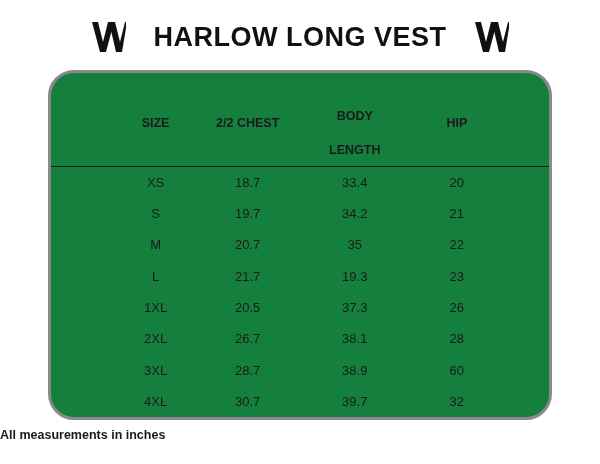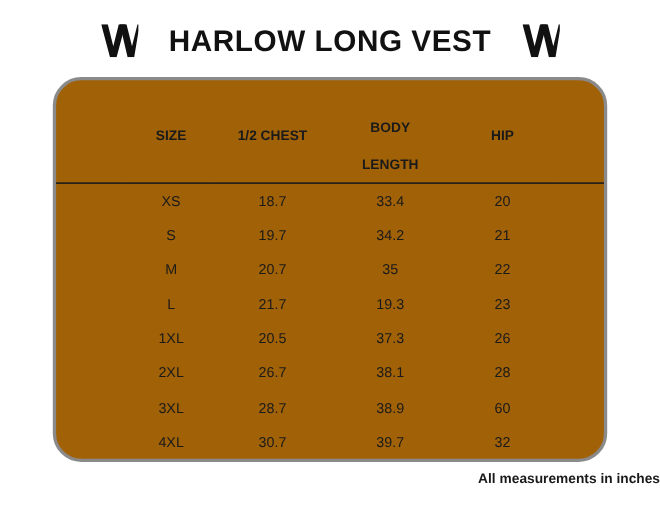--- a/index.html
+++ b/index.html
@@ -48,21 +48,21 @@
   
   .card {
     position: absolute;
     left: 48px;
     top: 70px;
     width: 504px;
     height: 350px;
     border: 3px solid #8a8a8a;
     border-radius: 26px;
     box-sizing: border-box;
-    background: #a16207;
+    background: #15803d;
   }
 
   table.size-table {
     width: 100%;
     height: 100%;
     border-collapse: collapse;
     table-layout: fixed;
   }
   table.size-table th,
   table.size-table td {
@@ -101,21 +101,21 @@
   col.c-padr { width: 9%; }
 
   .two-line { display: block; margin-top: 20px; }
 
   
   .footer {
     position: absolute;
     left: 0;
     top: 428px;
     width: 600px;
-    text-align: right;
+    text-align: left;
     font-size: 12.5px;
     font-weight: bold;
     color: #1a1a1a;
   }
 </style>
 </head>
 <body>
 
 <div class="page">
 
@@ -139,21 +139,21 @@
         <col class="c-size">
         <col class="c-chest">
         <col class="c-length">
         <col class="c-hip">
         <col class="c-padr">
       </colgroup>
       <thead>
         <tr>
           <th></th>
           <th class="underlined">SIZE</th>
-          <th class="underlined">1/2 CHEST</th>
+          <th class="underlined">2/2 CHEST</th>
           <th class="underlined">
             <span class="two-line">BODY</span>
             <span class="two-line">LENGTH</span>
           </th>
           <th class="underlined">HIP</th>
           <th></th>
         </tr>
       </thead>
       <tbody>
         <tr>

